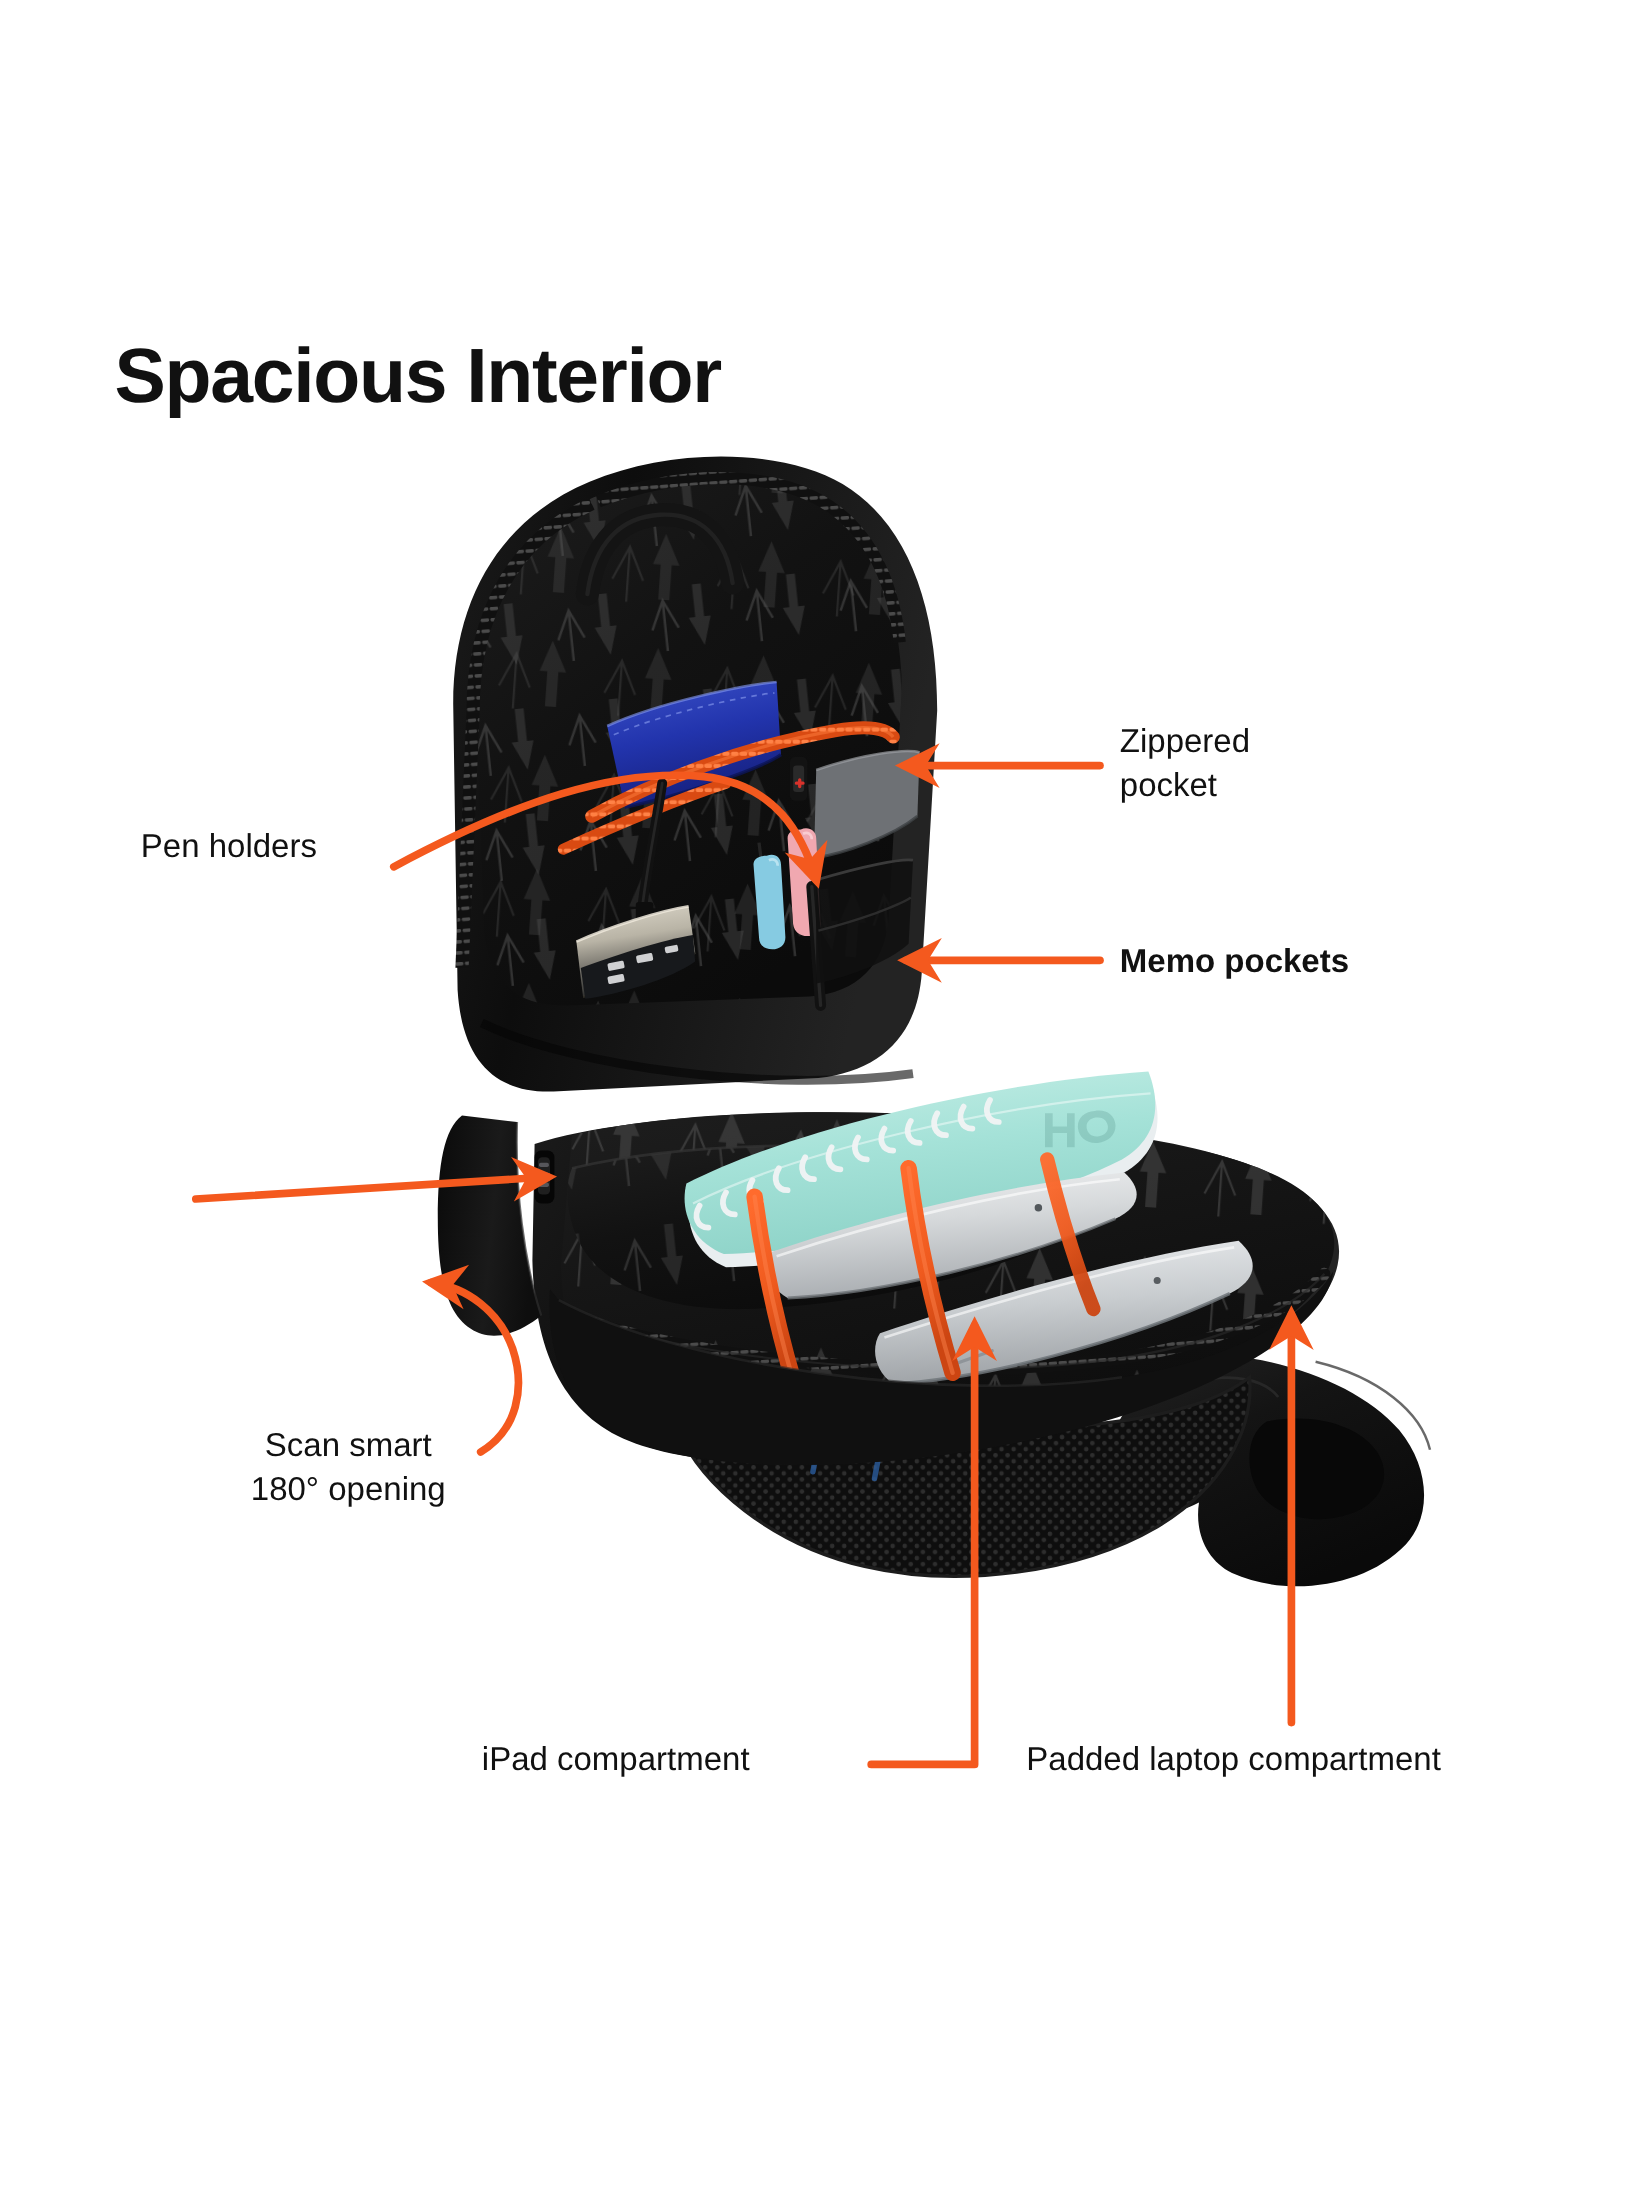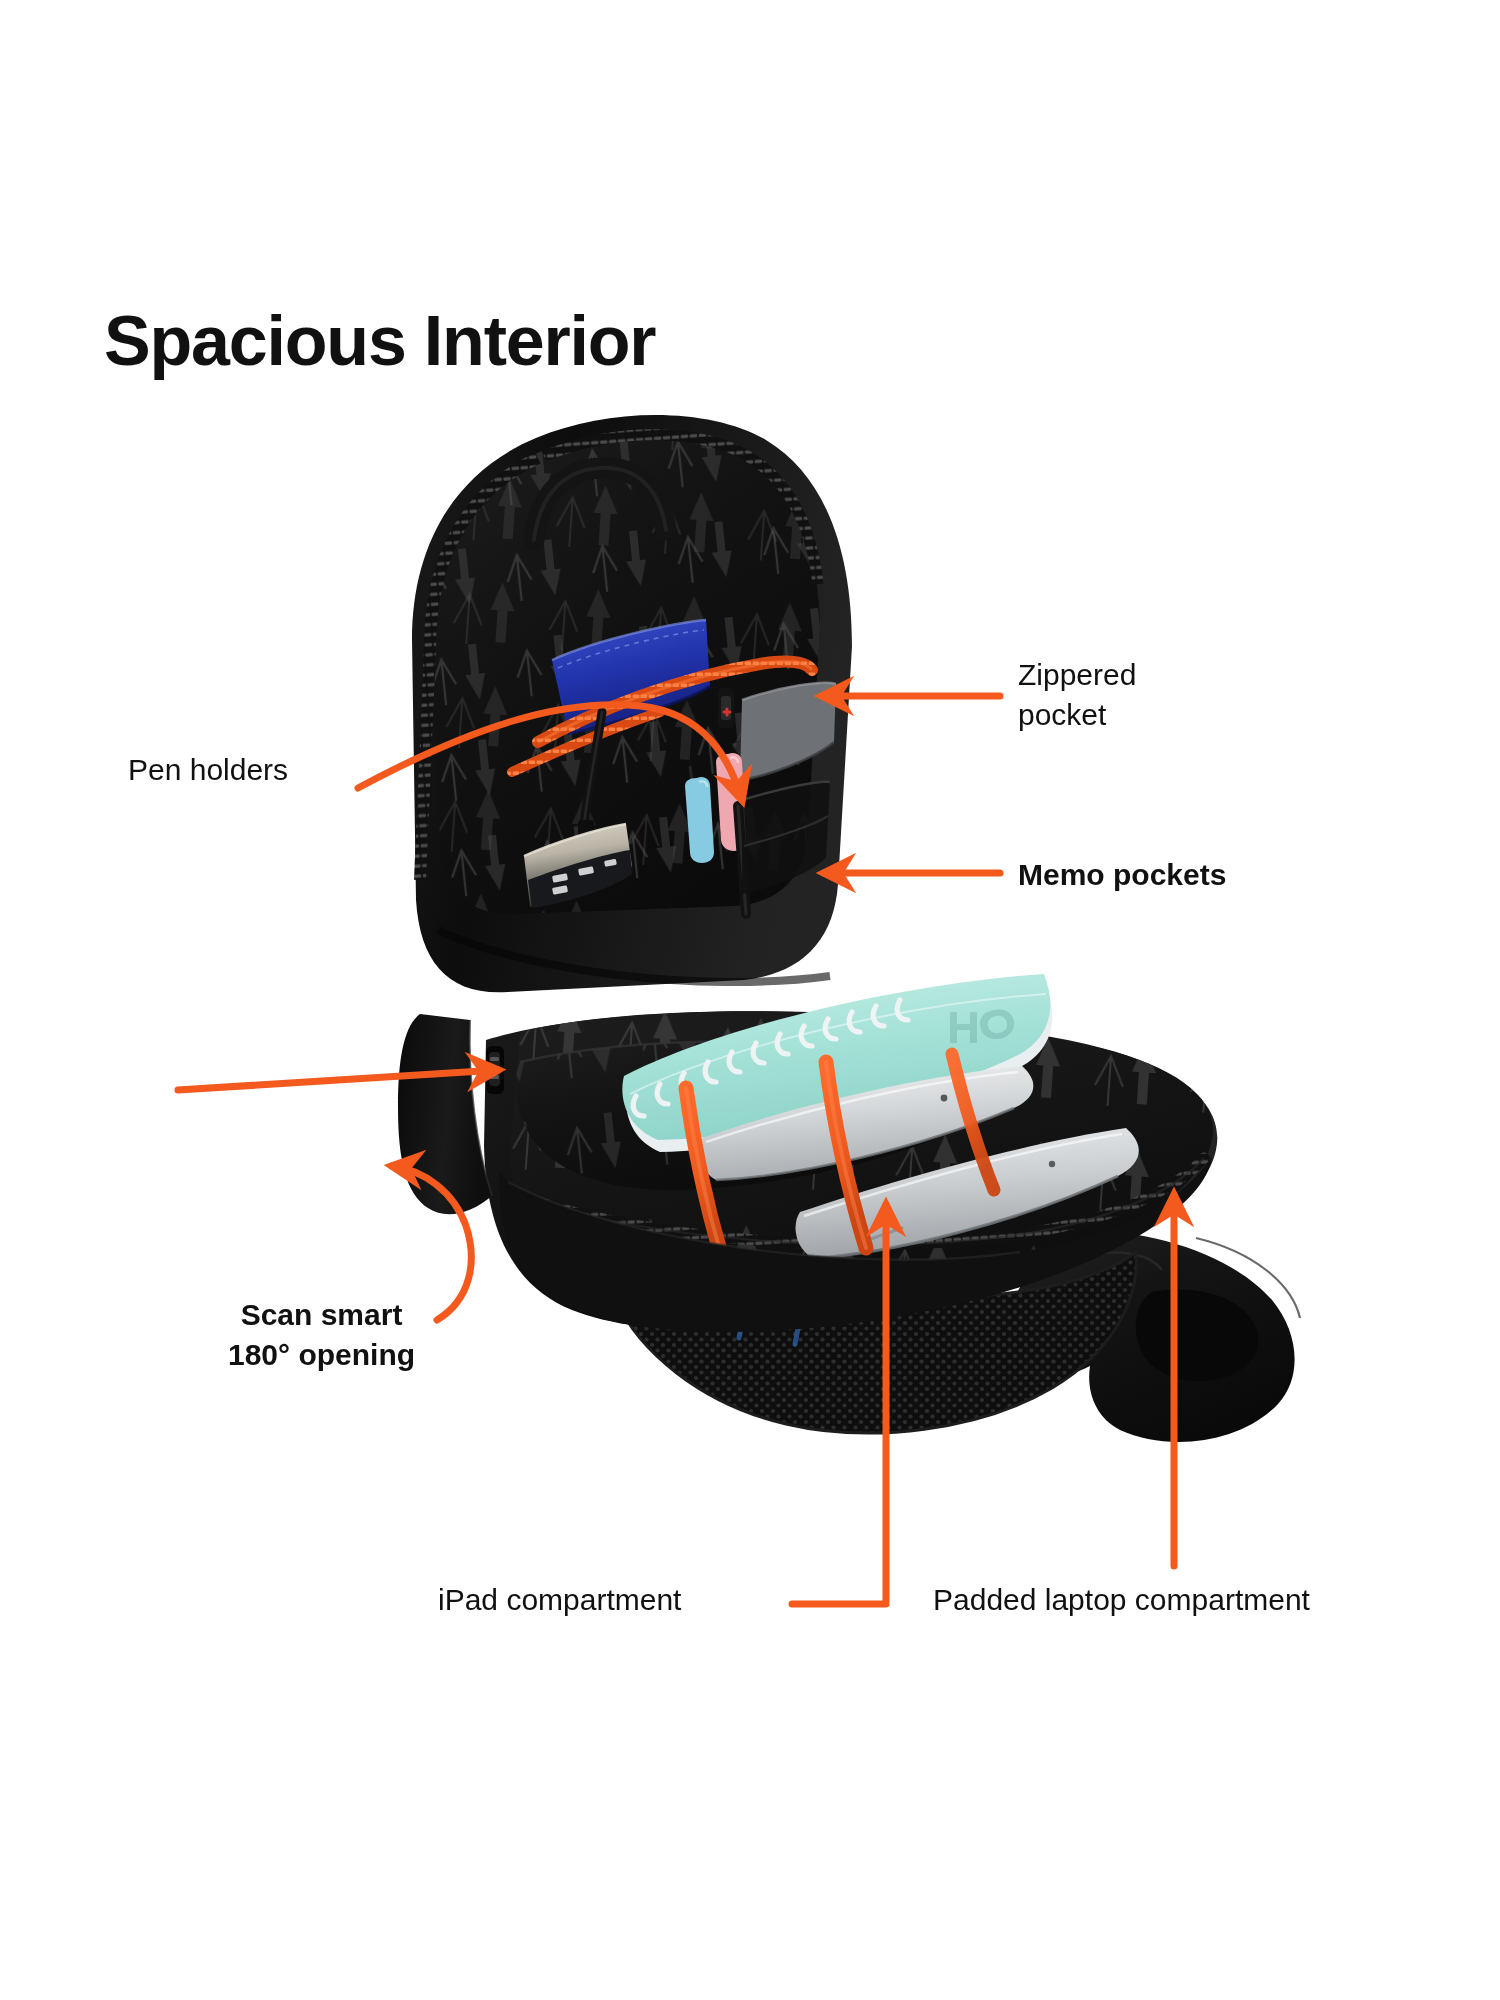--- a/index.html
+++ b/index.html
@@ -37,21 +37,21 @@
 
   
   .callout {
     position: absolute;
     font-size: 30px;
     line-height: 1.32;
     color: #111111;
     font-weight: 400;
     white-space: pre-line;
   }
-  .callout.cen { text-align: center; font-weight: bold; }
+  .callout.cen { text-align: center; }
 
   #label-pen-holders      { left: 112px;  top: 750px; margin-left: 16px;  }
   #label-zippered         { left: 1018px; top: 655px;  }
   #label-memo             { left: 1018px; top: 855px; font-weight: bold;  }
   #label-usb              { left: 115px;  top: 1030px; }
   #label-scan             { left: 228px;  top: 1295px; text-align: center; }
   #label-ipad             { left: 438px;  top: 1580px; }
   #label-laptop           { left: 933px;  top: 1580px; }
 
   

